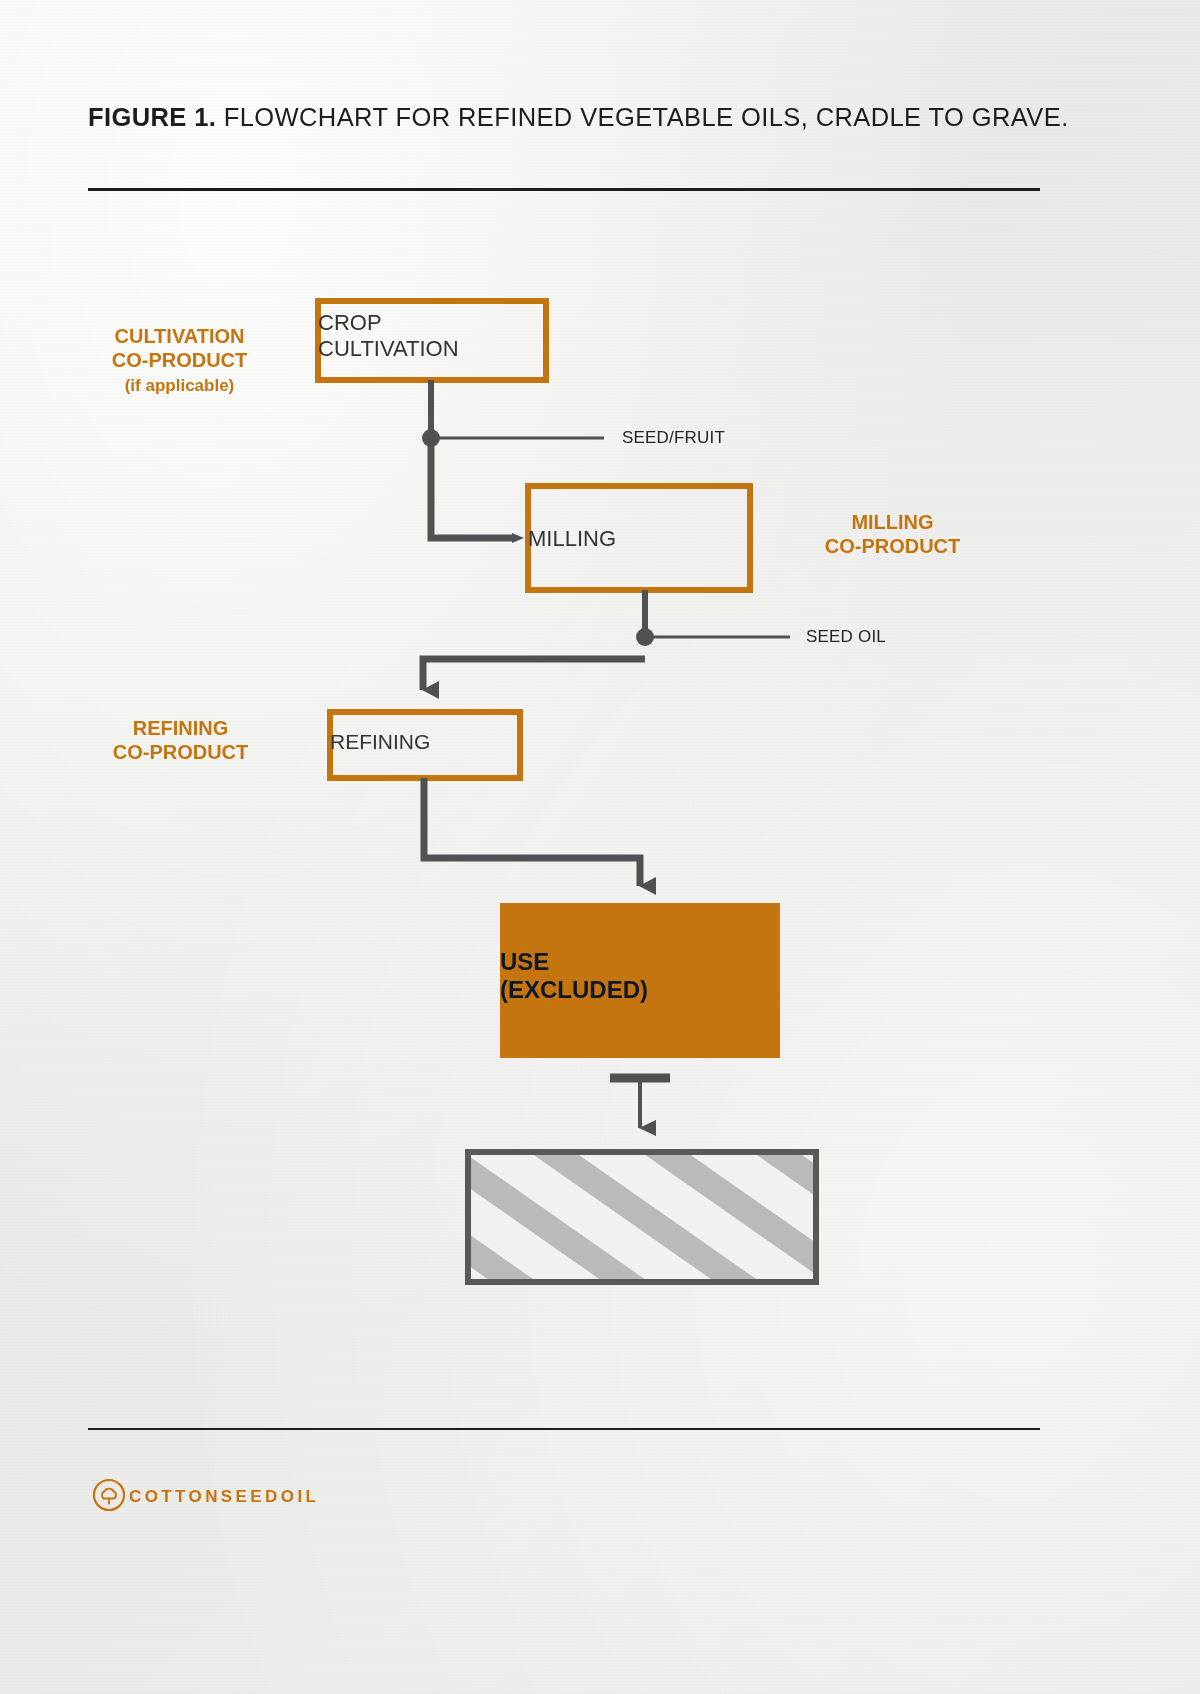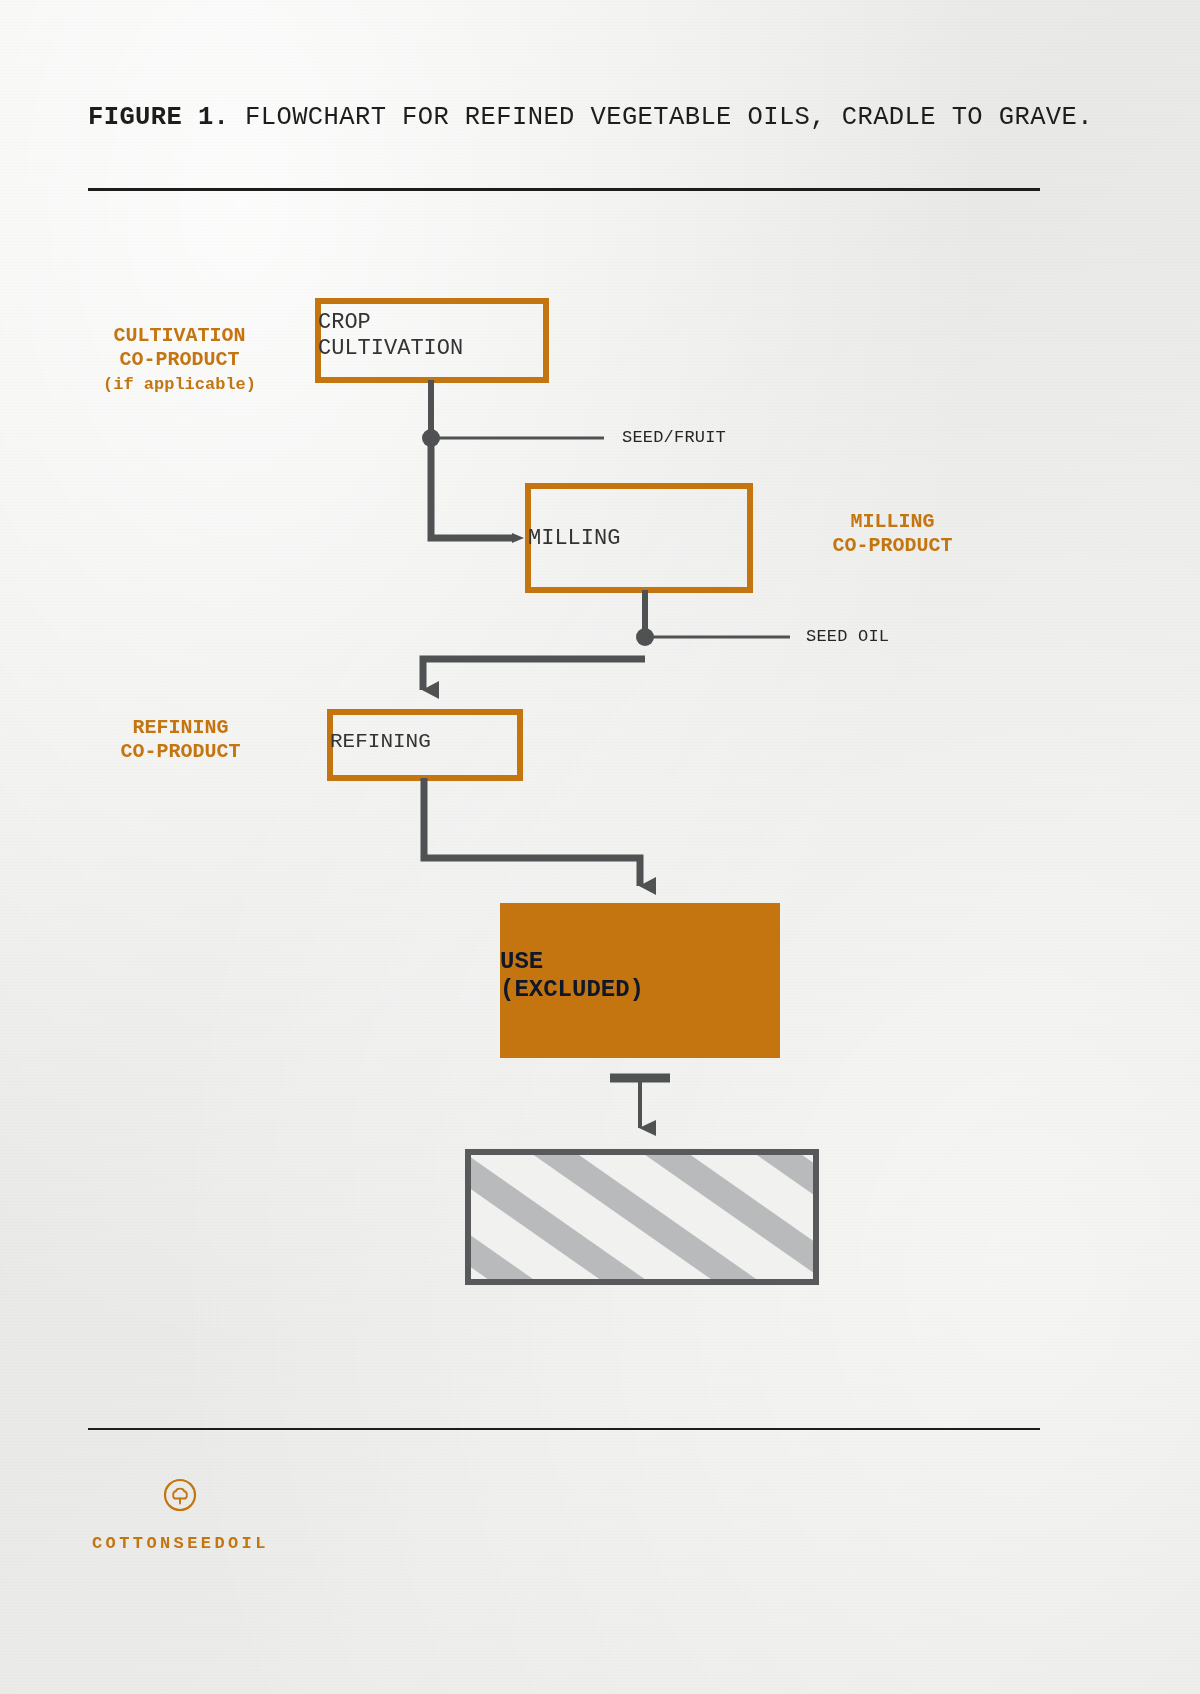--- a/index.html
+++ b/index.html
@@ -20,21 +20,21 @@
     pointer-events:none;
   }
   #grain{
     position:absolute;inset:0;
     opacity:.35;
     pointer-events:none;
     background-image:
       repeating-linear-gradient(0deg, rgba(0,0,0,.022) 0px, rgba(0,0,0,.022) 1px, rgba(255,255,255,0) 1px, rgba(255,255,255,0) 3px),
       repeating-linear-gradient(90deg, rgba(0,0,0,.018) 0px, rgba(0,0,0,.018) 1px, rgba(255,255,255,0) 1px, rgba(255,255,255,0) 4px);
   }
-  #content{position:absolute;inset:0;font-family:Liberation Mono, monospace;}
+  #content{position:absolute;inset:0;}
 
   
   #title{
     position:absolute;left:88px;top:103px;
     font-size:25.5px;letter-spacing:.4px;
     color:#1d1d1b;white-space:nowrap;
   }
   #title .fig{font-weight:bold;}
   #title .rest{font-weight:400;}
   .rule{
@@ -72,21 +72,21 @@
   #side-cultivation{left:72px;top:300px;width:215px;font-size:20px;}
   #side-cultivation .small{font-size:17px;}
   #side-milling{left:790px;top:510px;width:205px;font-size:20px;}
   #side-refining{left:78px;top:716px;width:205px;font-size:20px;}
   #side-kg{left:800px;top:952px;width:200px;font-size:20px;}
 
   #lbl-seedfruit{left:622px;top:428px;}
   #lbl-crudeoil{left:806px;top:627px;}
 
   
-  #logo{position:absolute;left:92px;top:1478px;display:flex;align-items:center;gap:17px;flex-direction:column;}
+  #logo{position:absolute;left:92px;top:1478px;display:flex;align-items:center;gap:3px;}
   #logo-text{
     color:#c4750f;font-size:17px;font-weight:bold;letter-spacing:3.4px;
   }
 </style>
 </head>
 <body>
 
 <div id="paper"></div>
 <div id="grain"></div>
 

